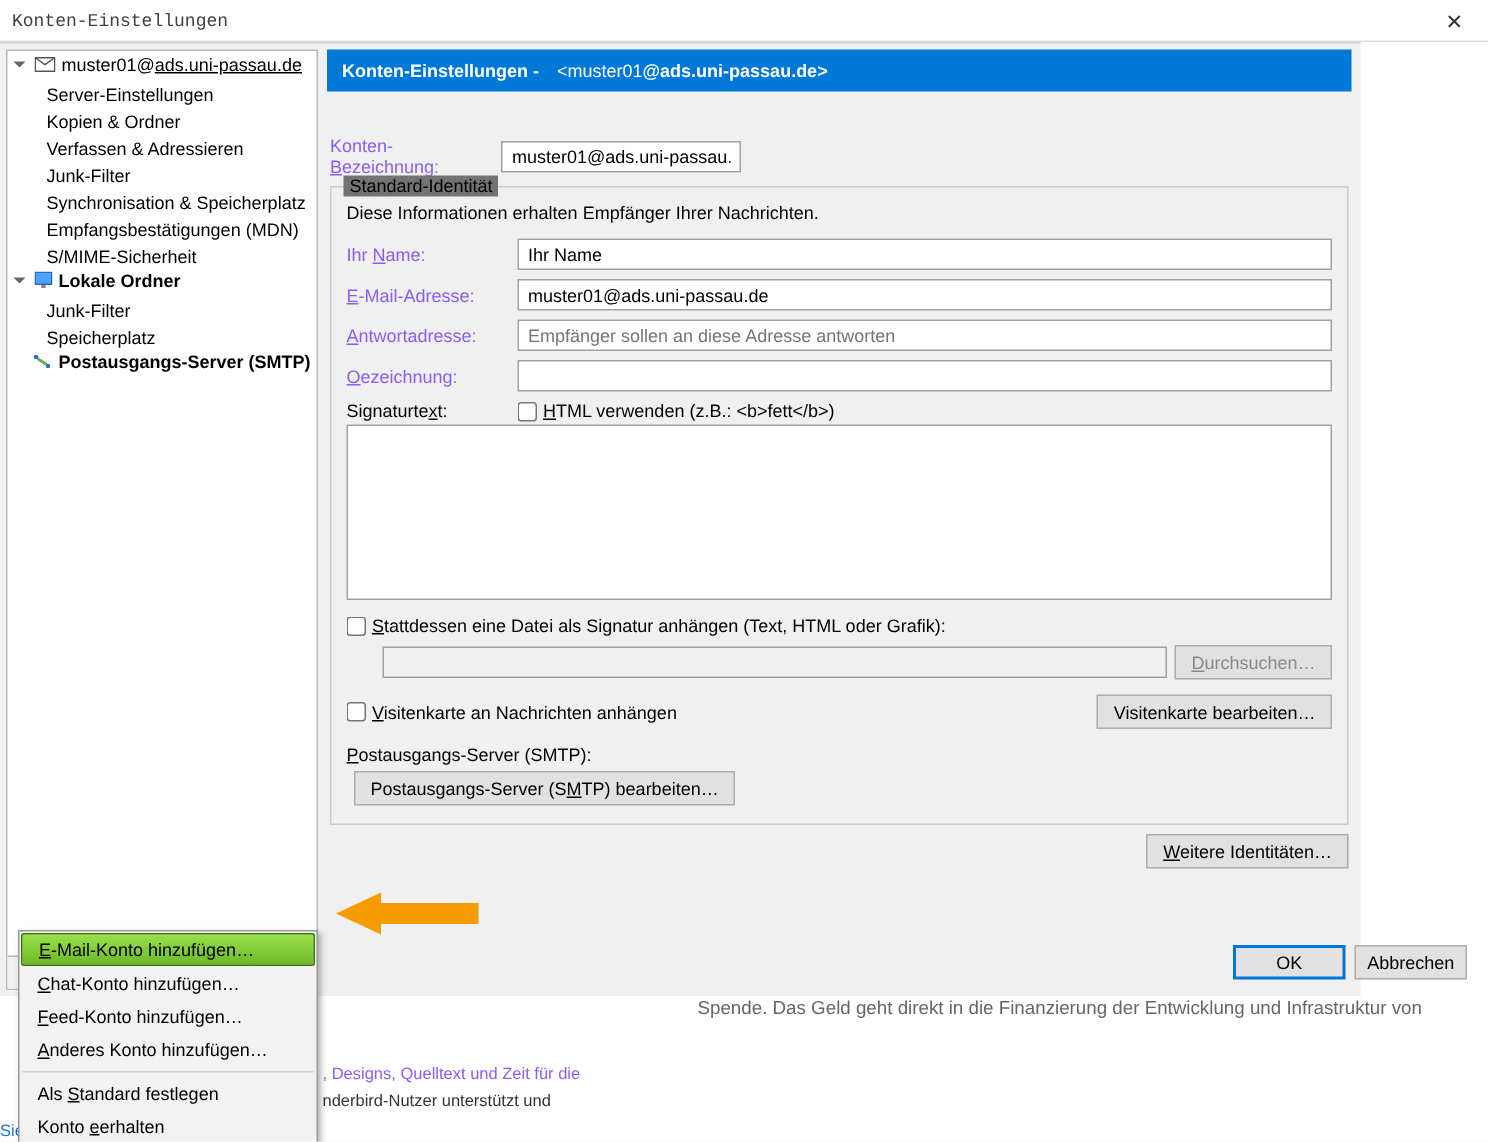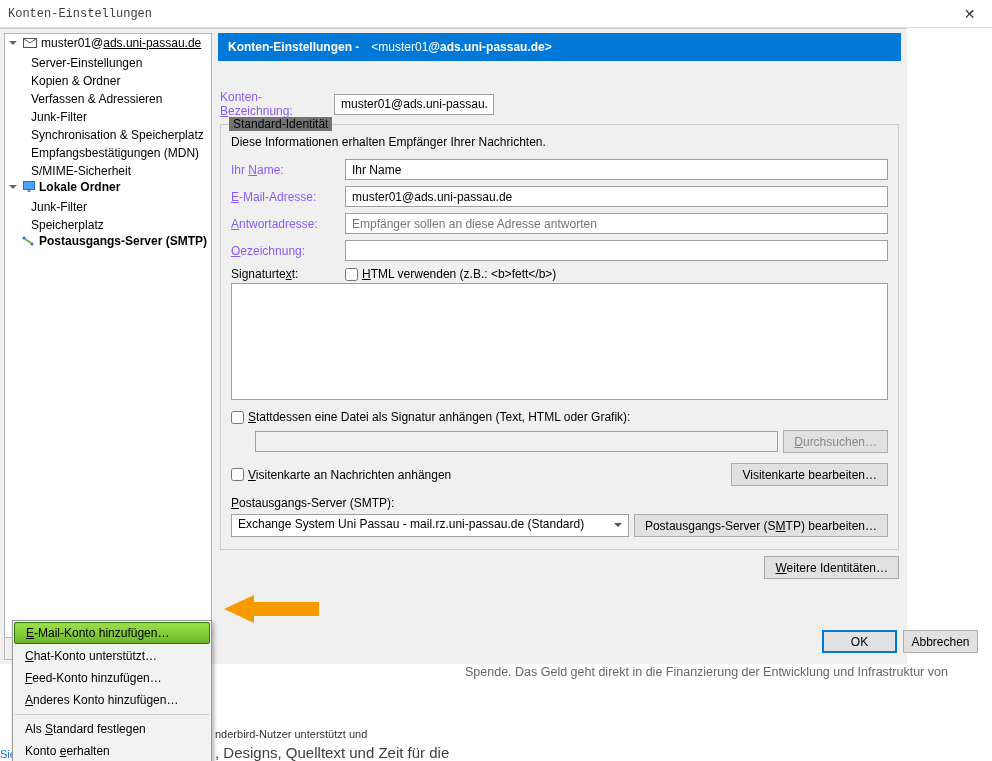--- a/index.html
+++ b/index.html
@@ -78,21 +78,21 @@
   .menu { position: absolute; left: 12px; top: 620px; width: 200px; background: #f2f2f2; border: 1px solid #999; box-shadow: 2px 2px 4px rgba(0,0,0,0.3); z-index: 100; }
   .menu-item { padding: 4px 12px; color: #000; }
   .menu-item.highlight { background: linear-gradient(#9be04a, #6db82a); border: 1px solid #317700; border-radius: 2px; margin: 1px; padding: 3px 11px; }
   .menu-sep { height: 1px; background: #ccc; margin: 3px 2px; }
 
   
   .arrow-overlay { position: absolute; left: 224px; top: 593px; z-index: 50; }
 
   
   .under1 { position: absolute; left: 465px; top: 665px; color: #666; font-size: 12.5px; white-space: nowrap; }
-  .under2 { position: absolute; left: 215px; top: 744px; color: #404040; font-size: 15px; }
+  .under2 { position: absolute; left: 215px; top: 710px; color: #8b5cf6; font-size: 11px; }
   .under3 { position: absolute; left: 215px; top: 728px; color: #333; font-size: 11px; }
   .under4 { position: absolute; left: 0px; top: 748px; color: #1373d9; font-size: 11px; }
 </style>
 </head>
 <body>
 
 <div class="titlebar">
   <span class="title">Konten-Einstellungen</span>
   <div class="close">✕</div>
 </div>
@@ -224,21 +224,20 @@
         <div class="vcard-row">
           <label class="left">
             <input type="checkbox" style="margin-right: 4px;">
             <span><span class="u">V</span><span>isitenkarte an Nachrichten anhängen</span></span>
           </label>
           <button class="btn">Visitenkarte bearbeiten…</button>
         </div>
 
         <div class="smtp-label"><span class="u">P</span><span>ostausgangs-Server (SMTP):</span></div>
         <div class="smtp-row">
-          <div class="select">Exchange System Uni Passau - mail.rz.uni-passau.de (Standard)</div>
           <button class="btn"><span>Postausgangs-Server (S</span><span class="u">M</span><span>TP) bearbeiten…</span></button>
         </div>
       </div>
 
       <div class="more-id-row">
         <button class="btn"><span class="u">W</span><span>eitere Identitäten…</span></button>
       </div>
     </div>
   </div>
 </div>
@@ -247,21 +246,21 @@
   <button class="ok-btn">OK</button>
   <button class="cancel-btn">Abbrechen</button>
 </div>
 
 <svg class="arrow-overlay" width="100" height="32">
   <polygon points="0,16 30,2 30,9 95,9 95,23 30,23 30,30" fill="#f59b00"></polygon>
 </svg>
 
 <div class="menu">
   <div class="menu-item highlight"><span class="u">E</span><span>-Mail-Konto hinzufügen…</span></div>
-  <div class="menu-item"><span class="u">C</span><span>hat-Konto unterstützt…</span></div>
+  <div class="menu-item"><span class="u">C</span><span>hat-Konto hinzufügen…</span></div>
   <div class="menu-item"><span class="u">F</span><span>eed-Konto hinzufügen…</span></div>
   <div class="menu-item"><span class="u">A</span><span>nderes Konto hinzufügen…</span></div>
   <div class="menu-sep"></div>
   <div class="menu-item"><span>Als </span><span class="u">S</span><span>tandard festlegen</span></div>
   <div class="menu-item"><span>Konto </span><span class="u">e</span><span>erhalten</span></div>
 </div>
 
 <div class="under1">Spende. Das Geld geht direkt in die Finanzierung der Entwicklung und Infrastruktur von</div>
 <div class="under2">, Designs, Quelltext und Zeit für die</div>
 <div class="under3">nderbird-Nutzer unterstützt und</div>

